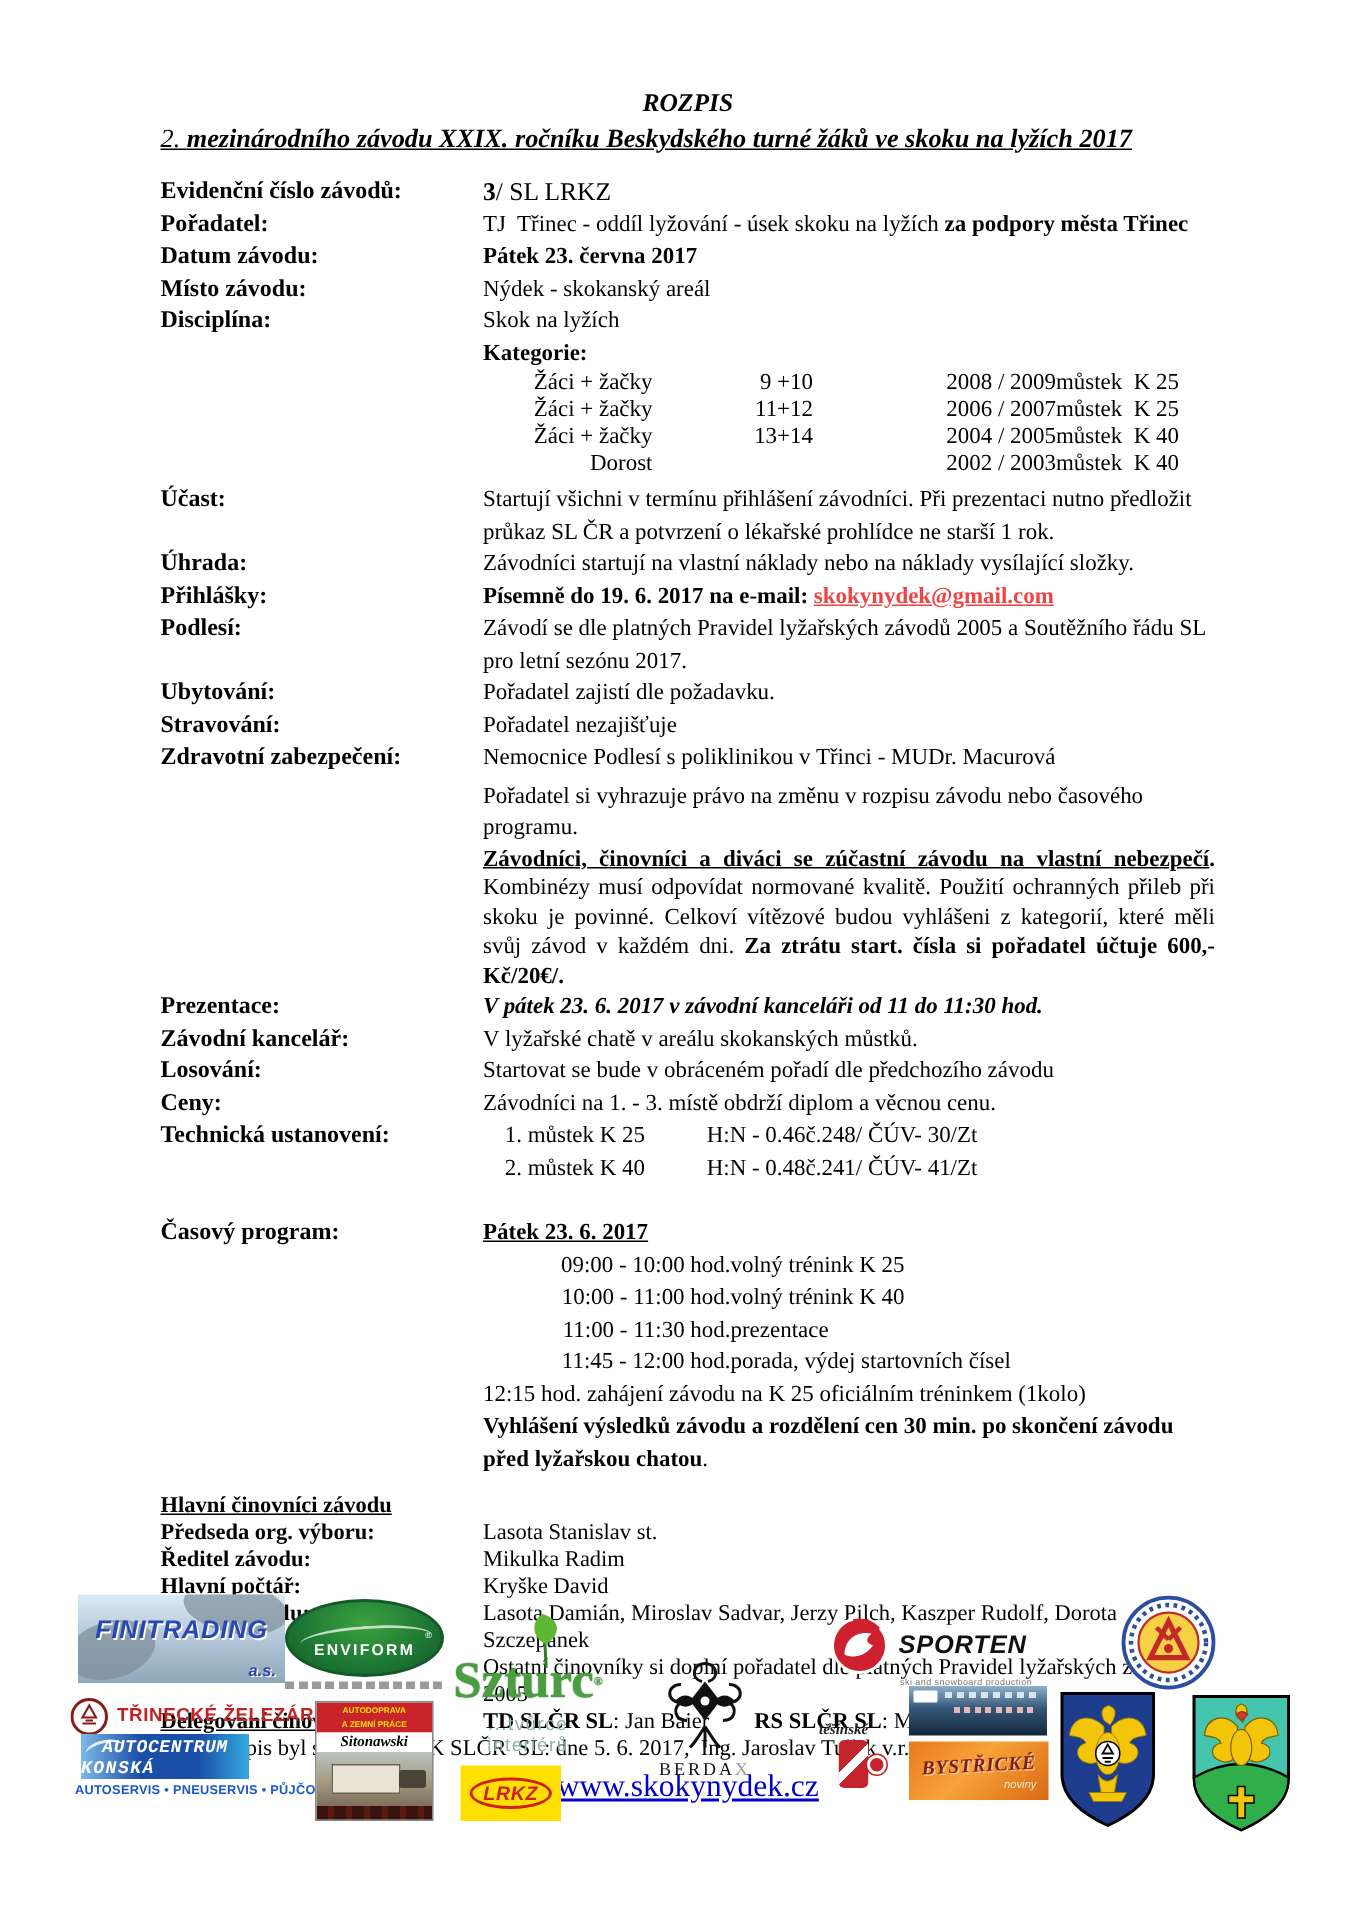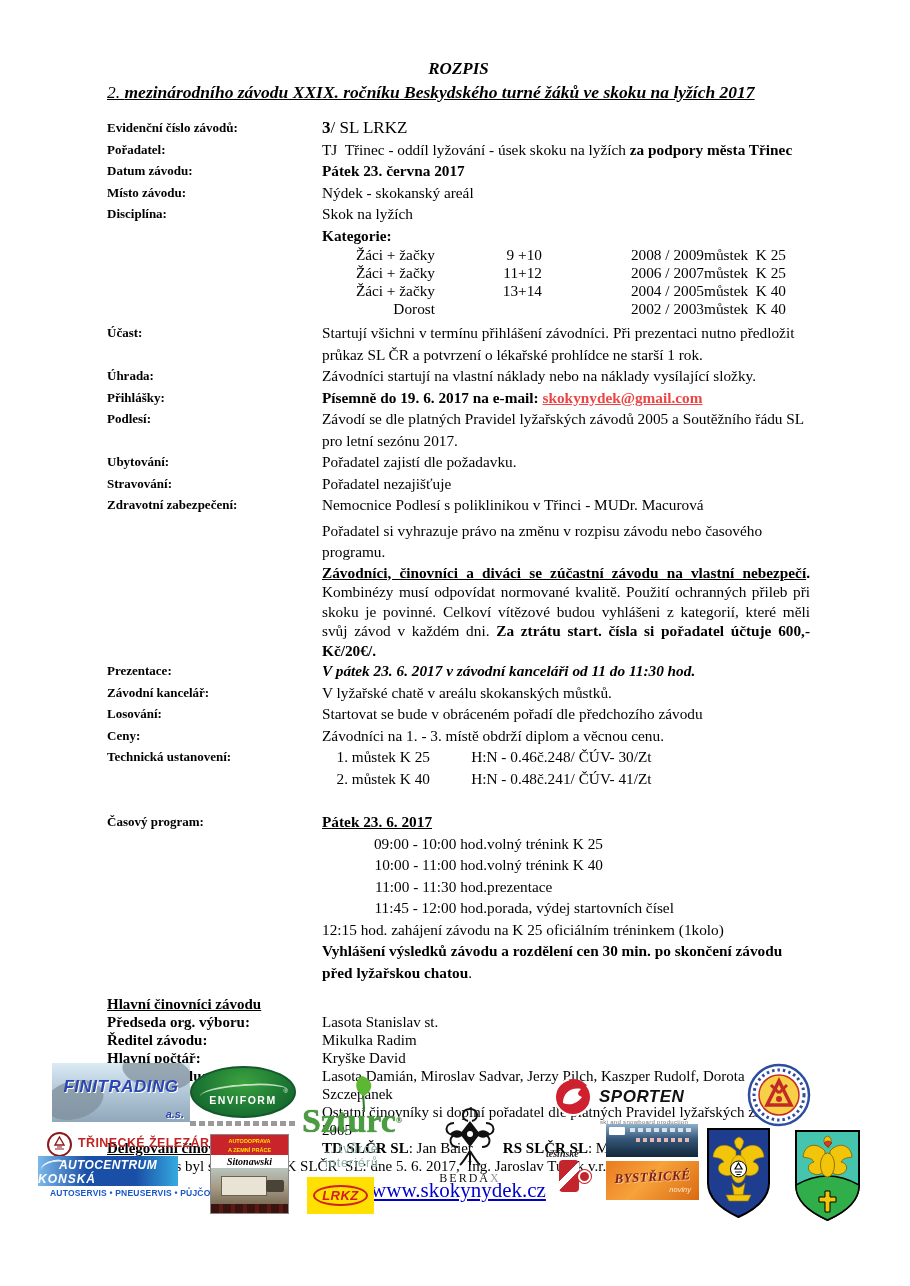--- a/index.html
+++ b/index.html
@@ -4,21 +4,21 @@
 <style>
   html,body{margin:0;padding:0;background:#fff;}
   .page{position:relative;width:910px;height:1286px;background:#fff;overflow:hidden;
         font-family:"Liberation Serif",serif;color:#000;}
   .content-col{position:absolute;left:107px;top:58px;width:703px;}
   .doc-title{text-align:center;font-weight:bold;font-style:italic;font-size:17px;line-height:21px;}
   .doc-subtitle{font-style:italic;font-weight:bold;font-size:17.5px;line-height:24px;
                 text-decoration:underline;margin-top:1px;margin-bottom:13px;}
   .doc-subtitle .sub-num{font-weight:normal;}
   .row{display:flex;font-size:15.3px;line-height:21.5px;}
-  .row .label{flex:0 0 215px;font-weight:bold;font-size:13px;}
+  .row .label{flex:0 0 215px;font-weight:bold;font-size:16px;}
   .row .content{flex:1;}
   .row .col{display:inline-block;vertical-align:top;text-align:right;}
   .b{font-weight:bold;} .i{font-style:italic;} .u{text-decoration:underline;}
   .hgap{display:inline-block;width:30px;}
   .tight{line-height:18px;}
   .just .content{text-align:justify;line-height:19.5px;}
   .para{margin-top:4px;}
   .gap-top{margin-top:22px;}
   .gap-top-sm{margin-top:12px;}
   .off{line-height:18px;font-size:15px;}
@@ -52,23 +52,23 @@
      background:repeating-linear-gradient(90deg,#9a9a9a 0 6px,#fff 6px 9px);}
   .szturc{left:296px;top:20px;width:112px;height:96px;text-align:center;}
   .szturc .sname{font-family:"Liberation Serif",serif;font-weight:bold;font-size:34px;line-height:34px;
      color:#4a9e3f;text-shadow:0 0 1px #24571f;margin-top:26px;}
   .szturc .sreg{font-size:8px;color:#4a9e3f;vertical-align:top;}
   .szturc svg{position:absolute;left:52px;top:-4px;}
   .szturc .stag{font-size:12.5px;color:#8fb3a5;letter-spacing:1px;margin-top:4px;}
   .tz-circle{left:47px;top:74px;width:25px;height:25px;}
   .tz-text{left:78px;top:78px;width:140px;color:#c22222;font-weight:bold;font-size:12.5px;
      letter-spacing:.4px;white-space:nowrap;}
-  .autocentrum{left:38px;top:98px;width:140px;height:30px;
+  .autocentrum{left:54px;top:98px;width:112px;height:30px;
      background:linear-gradient(90deg,#7db9e8 0%,#1a4fa8 35%,#1a4fa8 70%,#35aadf 100%);
-     color:#fff;overflow:hidden;}
+     color:#fff;overflow:hidden;font-family:Liberation Mono, monospace;}
   .autocentrum .a1{font-weight:bold;font-style:italic;font-size:12px;text-align:center;margin-top:2px;letter-spacing:.4px;}
   .autocentrum .a2{font-weight:bold;font-style:italic;font-size:12px;text-align:left;letter-spacing:1px;}
   .autocentrum .bird{position:absolute;left:3px;top:4px;width:26px;height:12px;border-top:2px solid #fff;
      border-radius:50%;transform:rotate(-12deg);opacity:.85;}
   .ac-services{left:50px;top:130px;width:150px;text-align:center;color:#1a57c9;font-weight:bold;
      font-size:8.5px;letter-spacing:.2px;white-space:nowrap;}
   .sitonawski{left:210px;top:76px;width:79px;height:80px;border:1px solid #888;box-sizing:border-box;
      background:#ddd;overflow:hidden;}
   .sitonawski .top{height:20px;background:#c9242b;color:#ffe000;font-size:5.5px;font-weight:bold;
      text-align:center;line-height:9px;padding-top:2px;box-sizing:border-box;}

